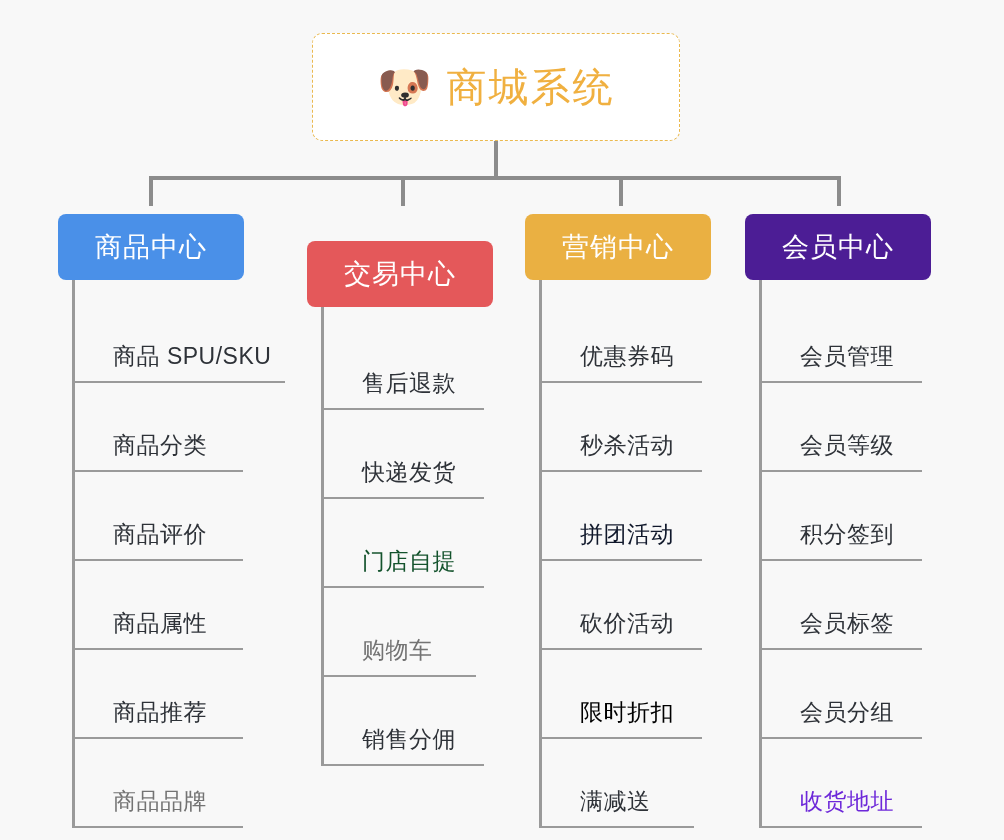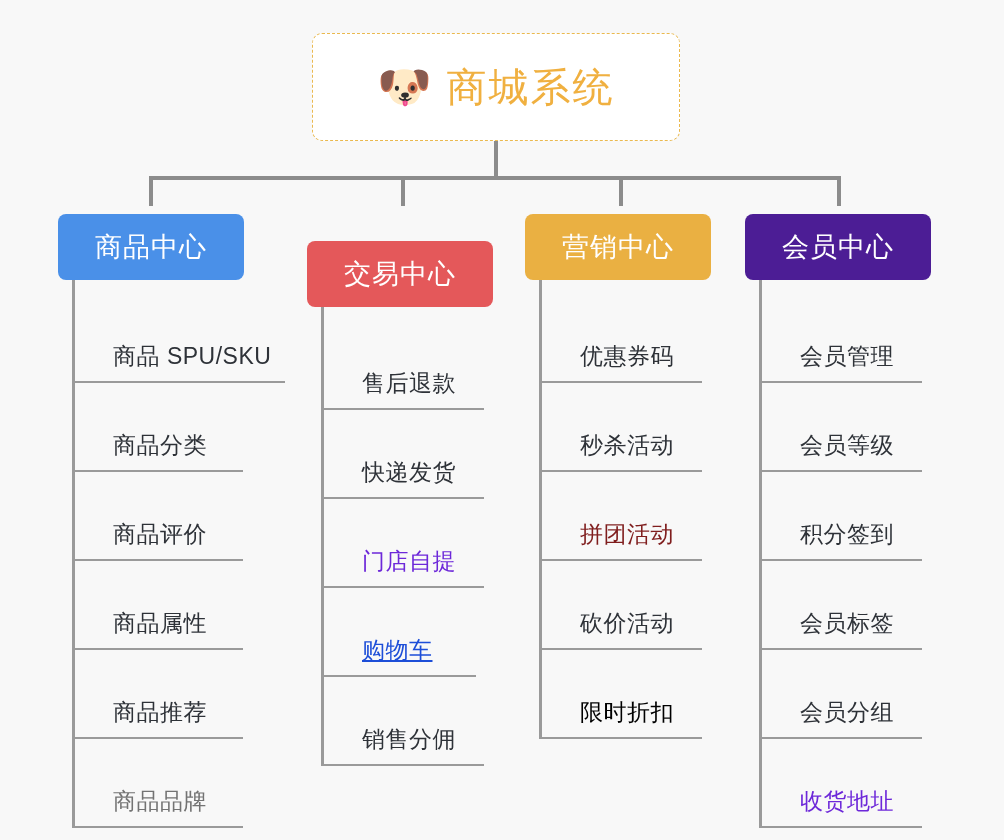--- a/index.html
+++ b/index.html
@@ -192,50 +192,53 @@
       <span>交易中心</span>
     </div>
     <div class="leaf-list" style="border-left-color: rgb(154, 154, 154);">
       <div class="leaf-item">
           <span class="leaf-label" style="color: rgb(46, 50, 56);">售后退款</span>
         </div>
       <div class="leaf-item">
           <span class="leaf-label" style="color: rgb(46, 50, 56);">快递发货</span>
         </div>
       <div class="leaf-item">
-          <span class="leaf-label" style="color: #6d28d9;">门店自提</span>
+          <span class="leaf-label" style="color: #14532d;">门店自提</span>
         </div>
       <div class="leaf-item narrow">
-          <span class="leaf-label" style="color: #1d4ed8; text-decoration: underline;">购物车</span>
+          <span class="leaf-label" style="color: #737373;">购物车</span>
         </div>
       <div class="leaf-item">
           <span class="leaf-label" style="color: rgb(46, 50, 56);">销售分佣</span>
         </div>
     </div>
   </div>
 
   <div class="column col-2">
     <div class="cat-header" style="background: rgb(234, 176, 66);">
       <span>营销中心</span>
     </div>
     <div class="leaf-list" style="border-left-color: rgb(154, 154, 154);">
       <div class="leaf-item">
           <span class="leaf-label" style="color: rgb(46, 50, 56);">优惠券码</span>
         </div>
       <div class="leaf-item">
           <span class="leaf-label" style="color: rgb(46, 50, 56);">秒杀活动</span>
         </div>
       <div class="leaf-item">
-          <span class="leaf-label" style="color: #7f1d1d;">拼团活动</span>
+          <span class="leaf-label" style="color: #0f172a;">拼团活动</span>
         </div>
       <div class="leaf-item">
           <span class="leaf-label" style="color: rgb(46, 50, 56);">砍价活动</span>
         </div>
       <div class="leaf-item">
           <span class="leaf-label" style="color: #000000;">限时折扣</span>
+        </div>
+      <div class="leaf-item narrow">
+          <span class="leaf-label" style="color: rgb(46, 50, 56);">满减送</span>
         </div>
     </div>
   </div>
 
   <div class="column col-3">
     <div class="cat-header" style="background: #4c1d95;">
       <span>会员中心</span>
     </div>
     <div class="leaf-list" style="border-left-color: rgb(154, 154, 154);">
       <div class="leaf-item">

